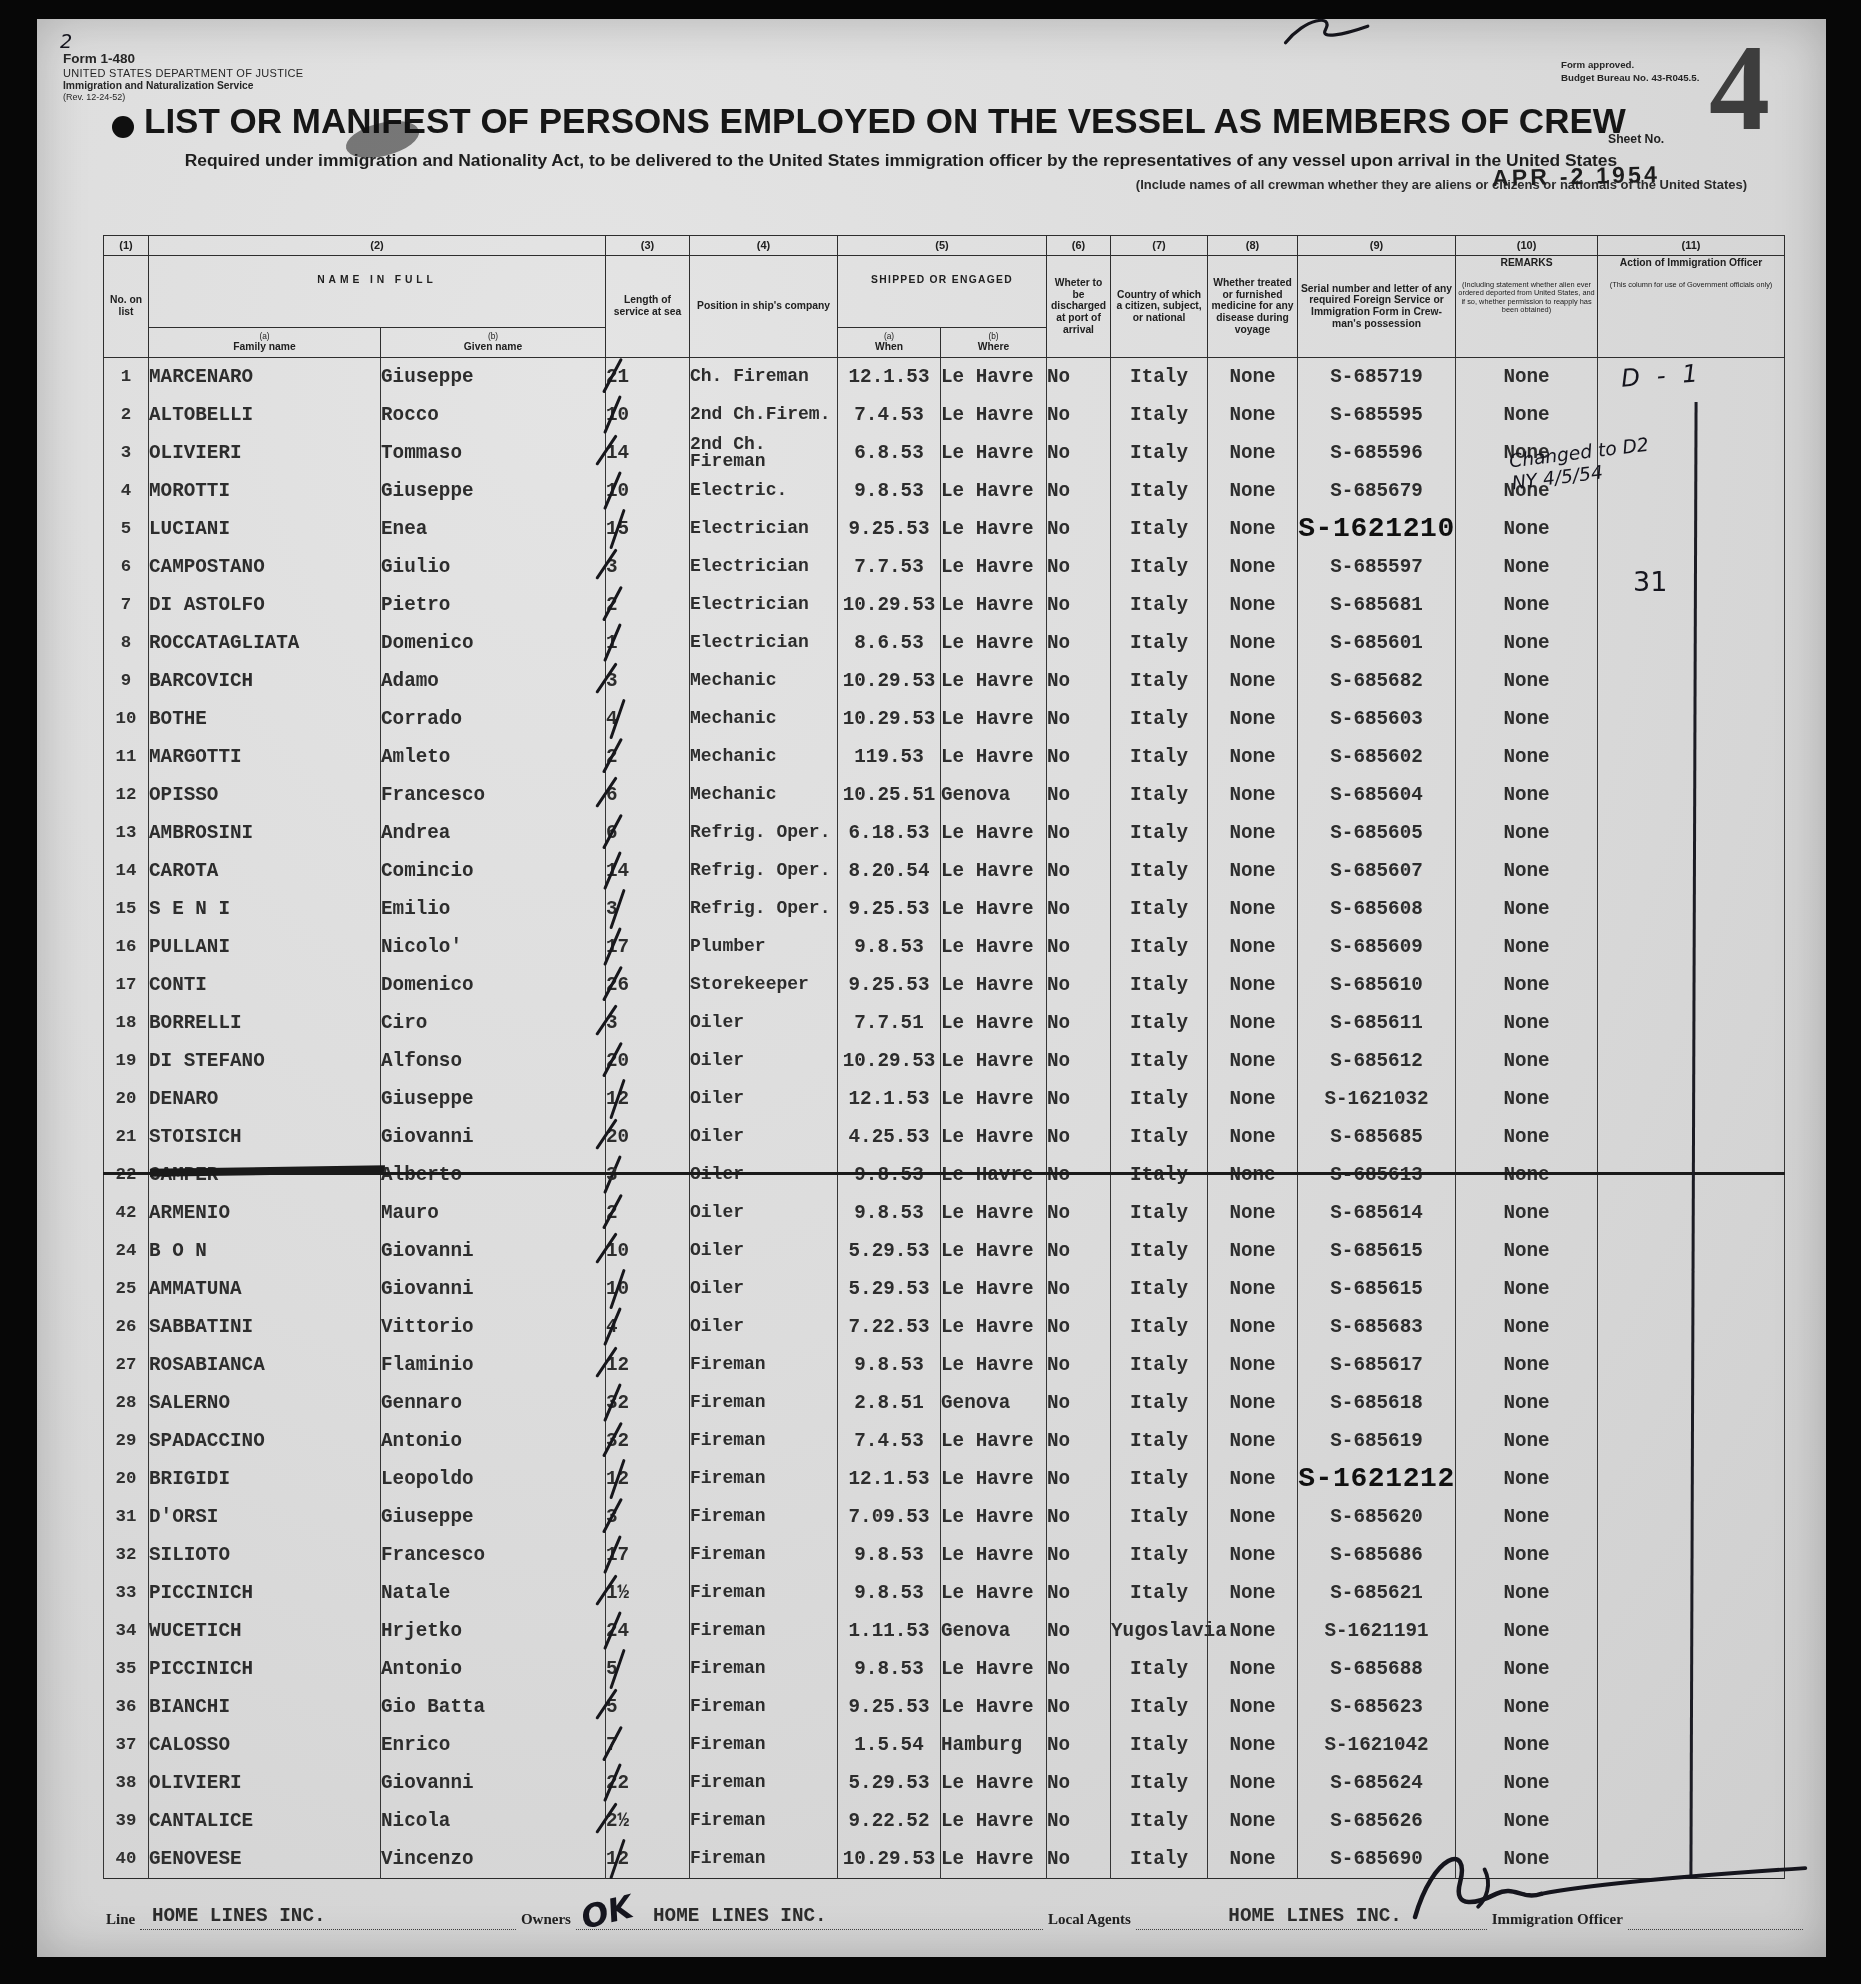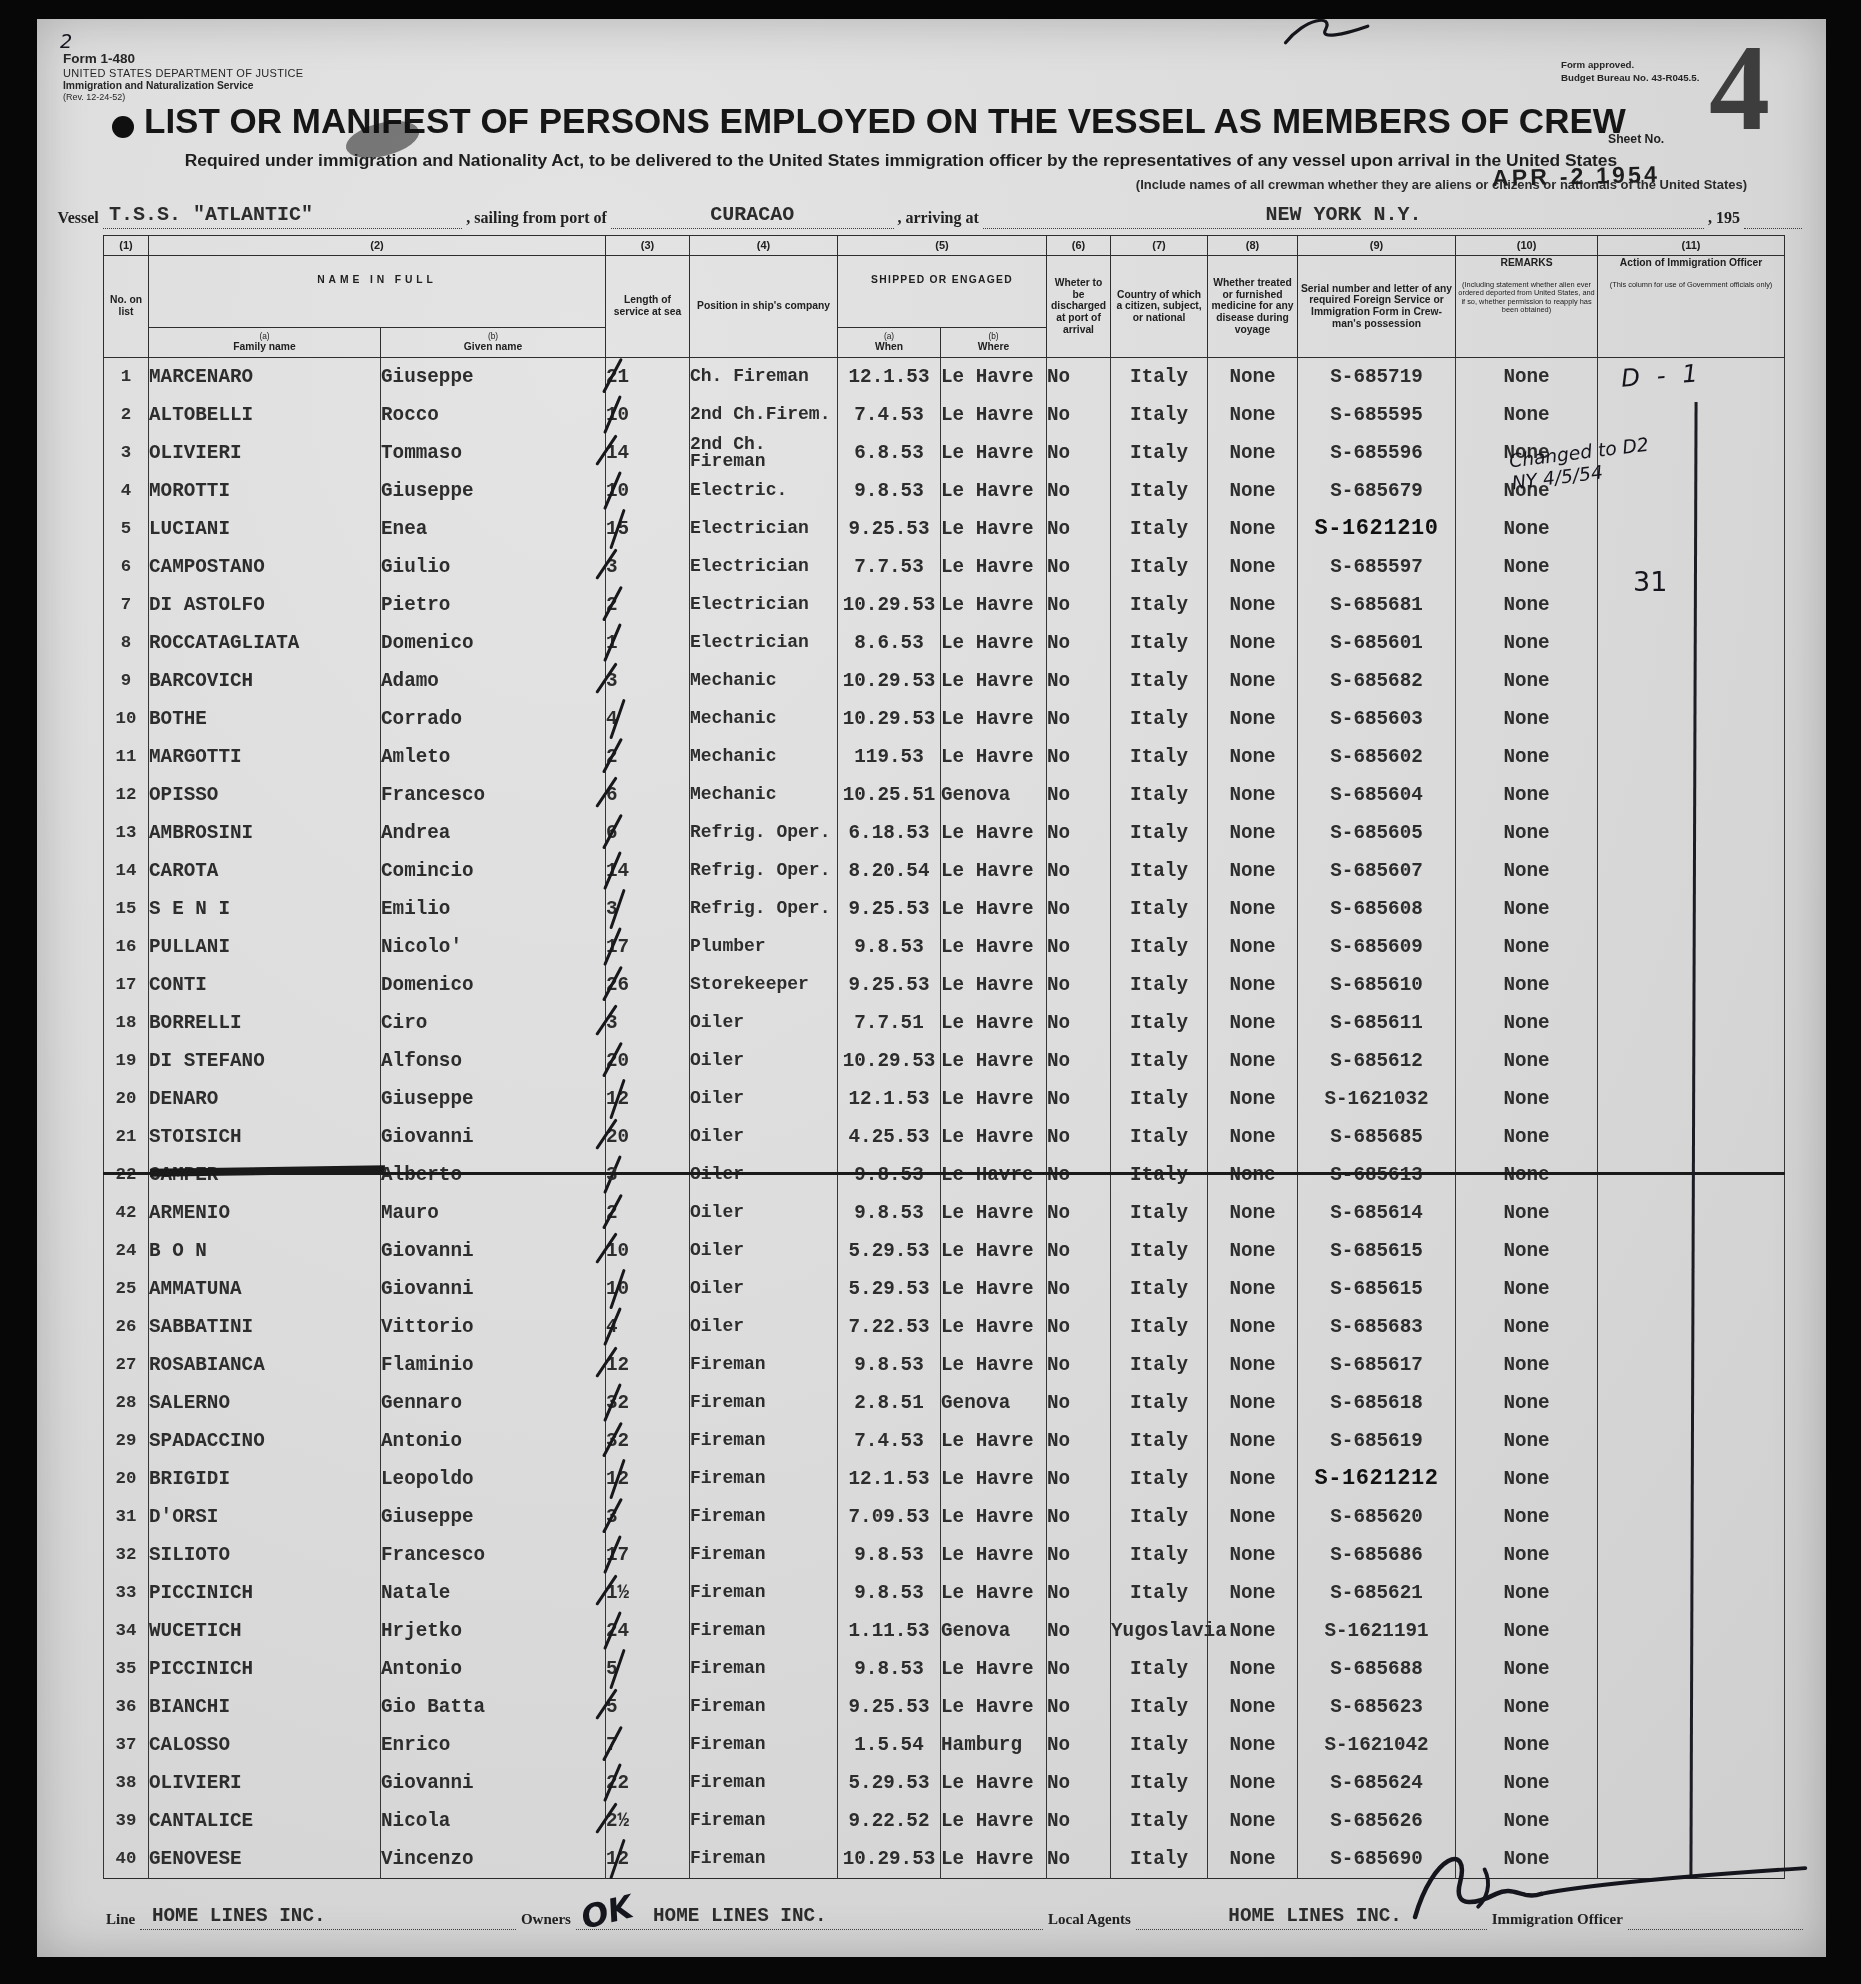--- a/index.html
+++ b/index.html
@@ -70,21 +70,21 @@
   .c-svc{padding-left:14px;white-space:nowrap;}
   .c-pos{padding-left:6.4px;font-size:18px;line-height:.95;}
   .c-when{text-align:center;white-space:nowrap;}
   .c-where{padding-left:5.1px;white-space:nowrap;}
   .c-dis{padding-left:9px;}
   .c-cty{text-align:center;white-space:nowrap;}
   .c-med{text-align:center;}
   .c-ser{text-align:center;white-space:nowrap;}
   .c-rem{text-align:center;}
   .c-act{position:relative;}
-  .stamped{font-size:22px;letter-spacing:0.6px;color:#101010;}
+  .stamped{font-size:28px;letter-spacing:0.6px;color:#101010;}
 
   
   .slash{position:absolute;right:-9px;top:-1.3px;width:2.6px;height:39px;background:#17171c;
          border-radius:1.9px;transform:rotate(28deg);}
   tbody tr:nth-child(2n) .slash{transform:rotate(23deg);height:41px;}
   tbody tr:nth-child(3n) .slash{transform:rotate(34deg);height:36px;right:-2.6px;}
   tbody tr:nth-child(5n) .slash{transform:rotate(19deg);height:42px;right:-14px;}
 
   
   tr.struck td{position:relative;}
@@ -146,30 +146,20 @@
   <div class="doc-title">LIST OR MANIFEST OF PERSONS EMPLOYED ON THE VESSEL AS MEMBERS OF CREW</div>
   <div class="title-blob"></div>
   <div class="doc-sub">Required under immigration and Nationality Act, to be delivered to the United States immigration officer by the representatives of any vessel upon arrival in the United States</div>
   <div class="doc-sub2">(Include names of all crewman whether they are aliens or citizens or nationals of the United States)</div>
   <div class="stamp">APR -2 1954</div>
 
   <svg class="smudge-svg" width="103" height="45" viewBox="0 0 160 70">
     <path d="M10 48 C 40 10, 86 2, 72 28 C 64 42, 98 36, 138 22" stroke="#15151c" stroke-width="5" fill="none" stroke-linecap="round"></path>
   </svg>
 
-  <div class="vessel-line">
-    <span class="lbl">Vessel</span>
-    <span class="blank b1">T.S.S. "ATLANTIC"</span>
-    <span class="lbl">, sailing from port of</span>
-    <span class="blank b2">CURACAO</span>
-    <span class="lbl">, arriving at</span>
-    <span class="blank b3">NEW YORK N.Y.</span>
-    <span class="lbl">, 195</span>
-    <span class="blank b4"></span>
-  </div>
 
   <table class="manifest">
     <colgroup>
       <col style="width:45px">
         <col style="width:232px">
         <col style="width:225px">
         <col style="width:84px">
       <col style="width:148px">
         <col style="width:103px">
         <col style="width:106px">

